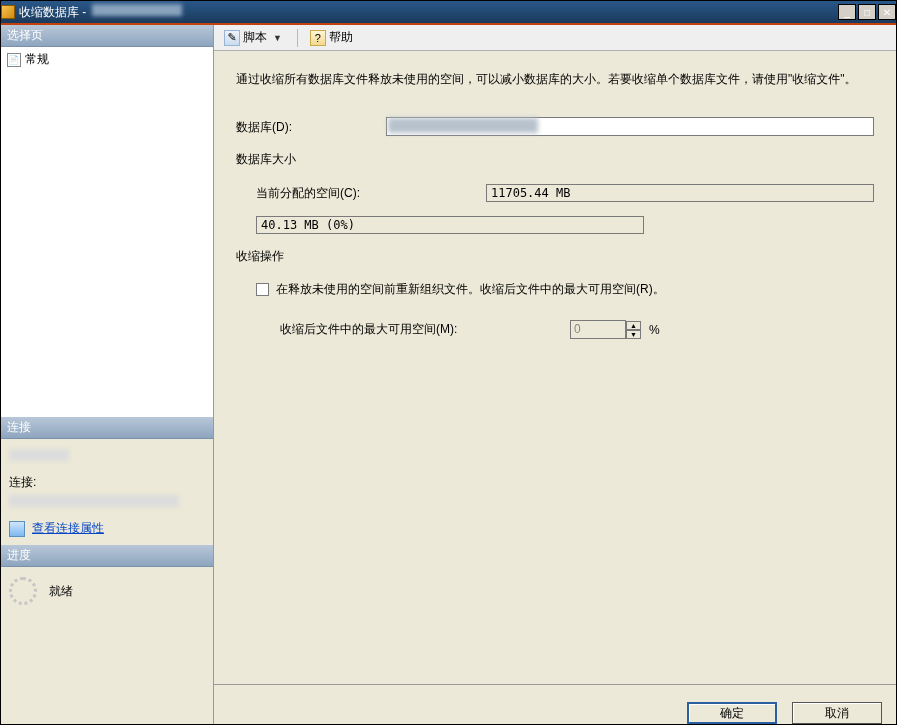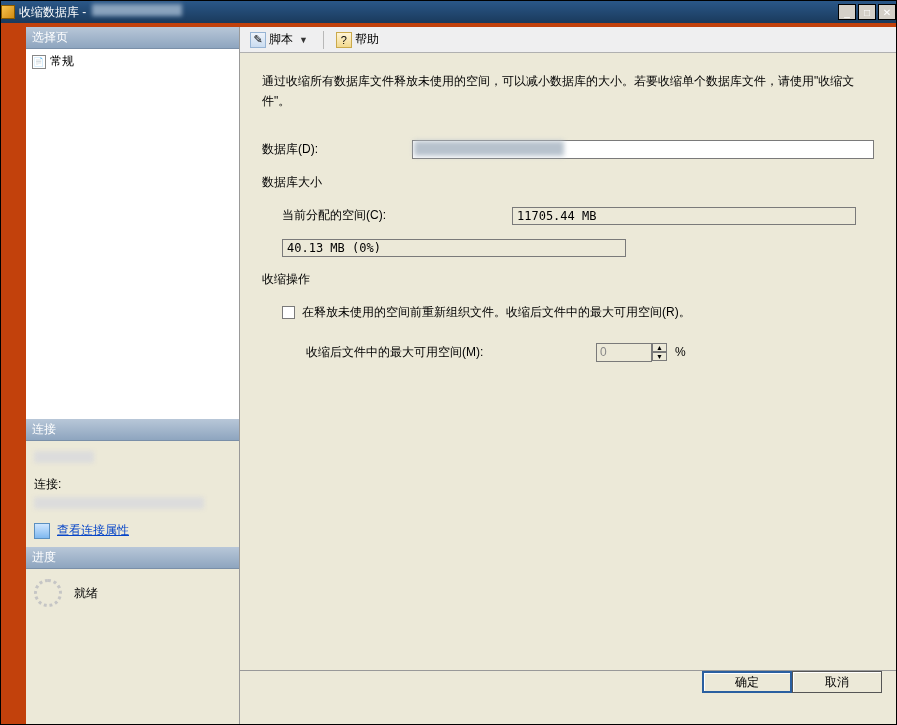--- a/index.html
+++ b/index.html
@@ -46,22 +46,21 @@
   margin-left: 2px;
   display:flex; align-items:center; justify-content:center;
   font-family: "Segoe UI Symbol", sans-serif;
   font-size: 10px;
   cursor: default;
 }
 .client {
   flex:1;
   display:flex;
   background:#c2410c;
-  border-top:4px solid #c2410c;
-  padding-left:25px;
+  border-top:2px solid #c2410c;
 }
 
 .sidebar {
   width: 214px;
   border-right: 1px solid #999;
   display:flex;
   flex-direction:column;
   background:#ece9d8;
 }
 .side-section-header {
@@ -142,21 +141,21 @@
   border:1px solid #7a7a7a;
   background:#fff;
 }
 .db-field-blur {
   position:absolute; left:2px; top:1px;
   width:150px; height:15px; background:#b7c2cd; filter:blur(2.5px);
 }
 .section-title { margin-bottom:16px; }
 .indent { padding-left:20px; }
 .val-box {
-  width:344px; height:18px;
+  width:388px; height:18px;
   border:1px solid #7a7a7a;
   background:#ece9d8;
   padding:1px 4px;
   font-family: "Consolas","SimSun",monospace;
   font-size:12px;
 }
 .chk-row { display:flex; align-items:flex-start; gap:7px; margin:10px 0 22px 0;}
 .chk {
   width:13px; height:13px; border:1px solid #7a7a7a; background:#fff; margin-top:2px;
   appearance:none;
@@ -171,27 +170,27 @@
   font-size:12px;
 }
 .spin-btns { display:flex; flex-direction:column; }
 .spin-btn {
   width:15px; height:9px;
   border:1px solid #7a7a7a;
   background:#ece9d8;
   font-size:7px; line-height:7px; text-align:center;
 }
 .footer {
-  height:54px;
+  height:40px;
   border-top:1px solid #999;
   display:flex;
-  align-items:flex-start;
+  align-items:flex-end;
   justify-content:flex-end;
   padding:0 14px;
-  gap:0;
+  gap:15px;
   background:#ece9d8;
 }
 .dlg-btn {
   width:90px; height:22px;
   border:1px solid #555;
   background:#ece9d8;
   font-size:12px;
   box-shadow: inset 1px 1px 0 #fff;
   cursor:default;
 }

